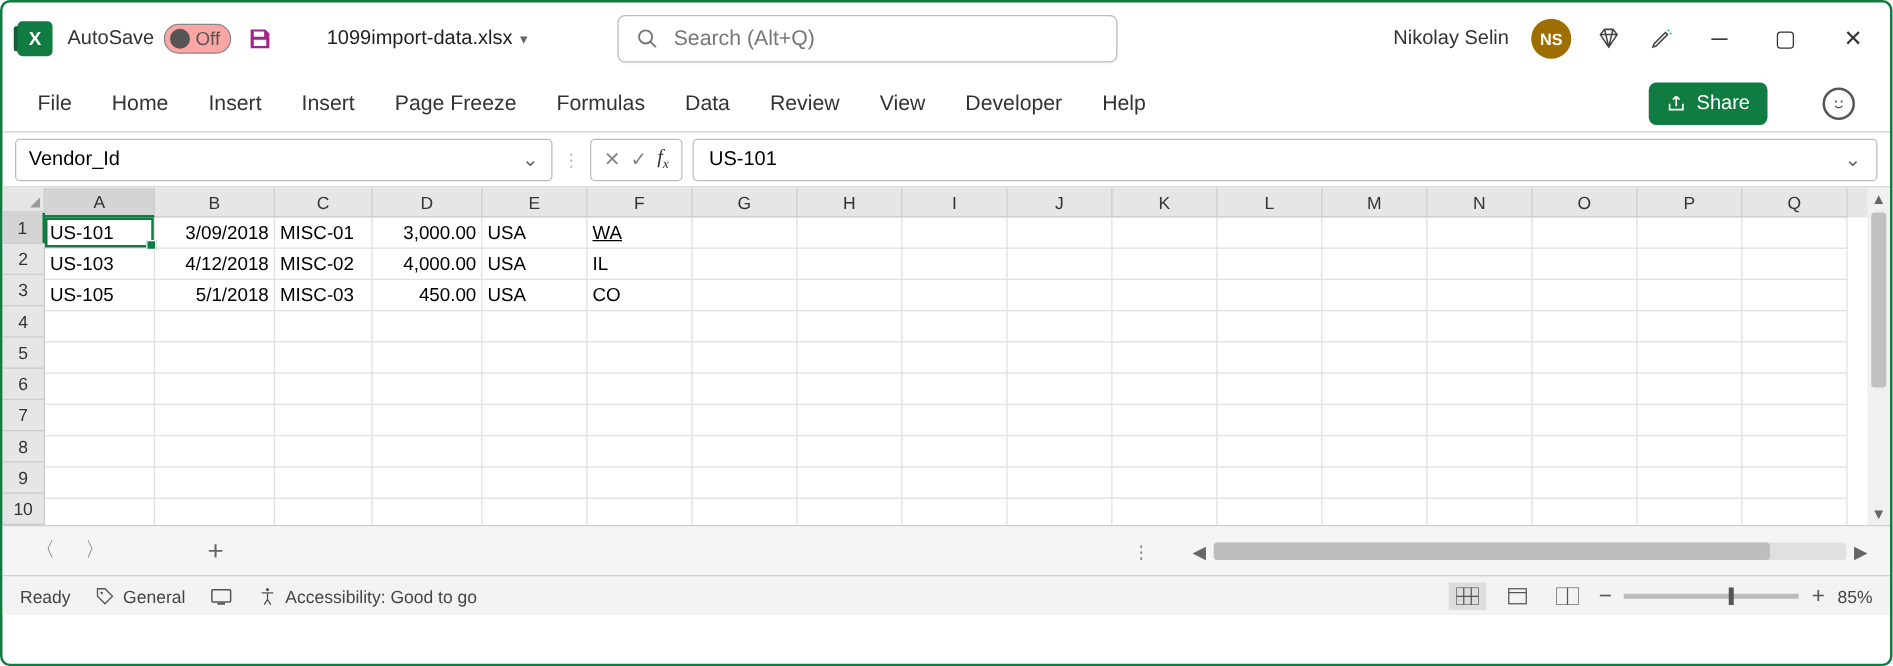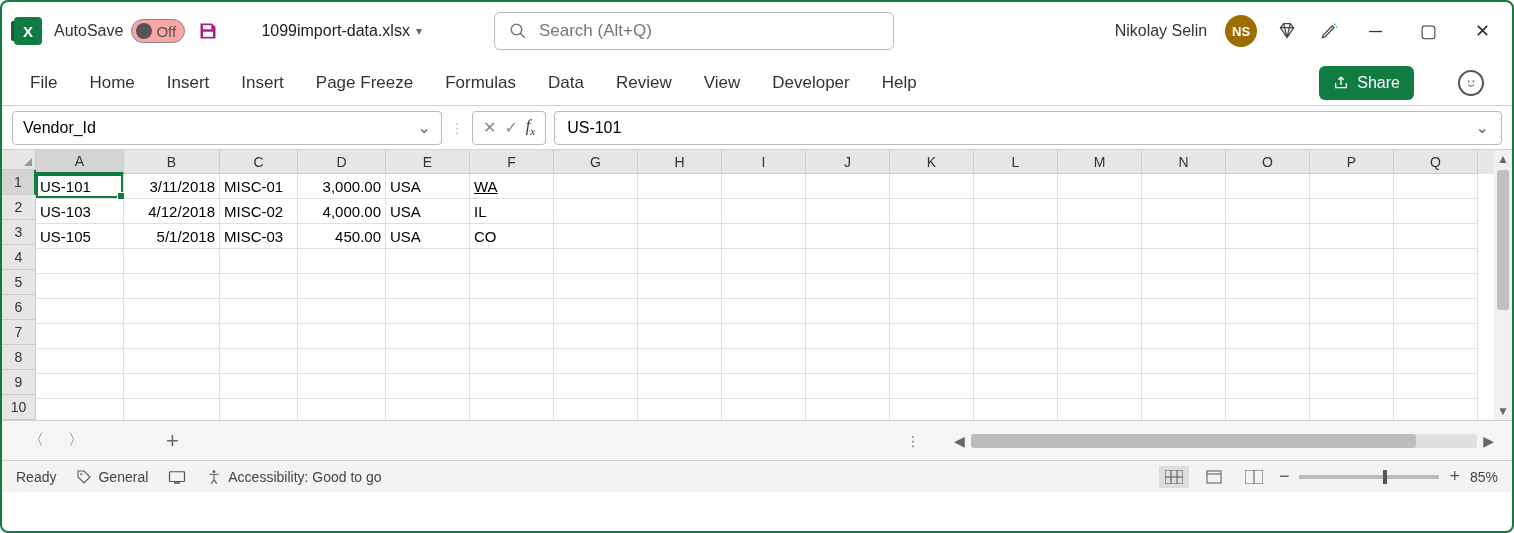--- a/index.html
+++ b/index.html
@@ -415,21 +415,21 @@
         <div class="col-h" style="width: 84px;">L</div>
         <div class="col-h" style="width: 84px;">M</div>
         <div class="col-h" style="width: 84px;">N</div>
         <div class="col-h" style="width: 84px;">O</div>
         <div class="col-h" style="width: 84px;">P</div>
         <div class="col-h" style="width: 84px;">Q</div>
       </div>
     <div class="cells" id="cells">
         <div class="row">
           <div class="cell" style="width: 88px;">US-101</div>
-          <div class="cell num" style="width: 96px;">3/11/2018</div>
+          <div class="cell num" style="width: 96px;">3/09/2018</div>
           <div class="cell" style="width: 78px;">MISC-01</div>
           <div class="cell num" style="width: 88px;">3,000.00</div>
           <div class="cell" style="width: 84px;">USA</div>
           <div class="cell" style="width: 84px; text-decoration: underline;">WA</div>
           <div class="cell" style="width: 84px;"></div>
           <div class="cell" style="width: 84px;"></div>
           <div class="cell" style="width: 84px;"></div>
           <div class="cell" style="width: 84px;"></div>
           <div class="cell" style="width: 84px;"></div>
           <div class="cell" style="width: 84px;"></div>

